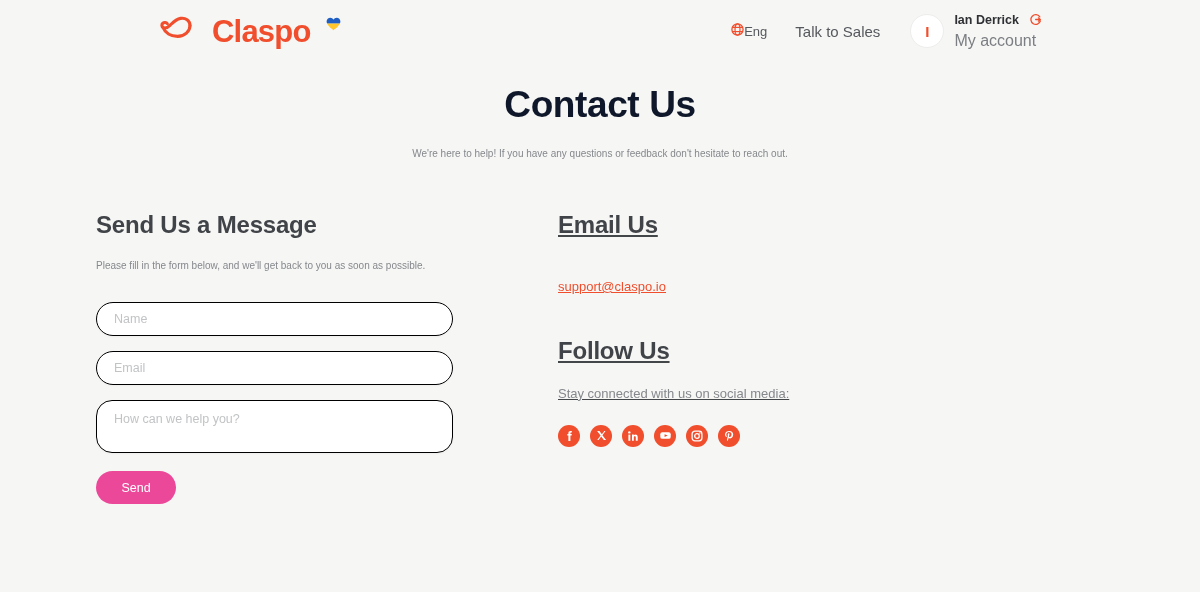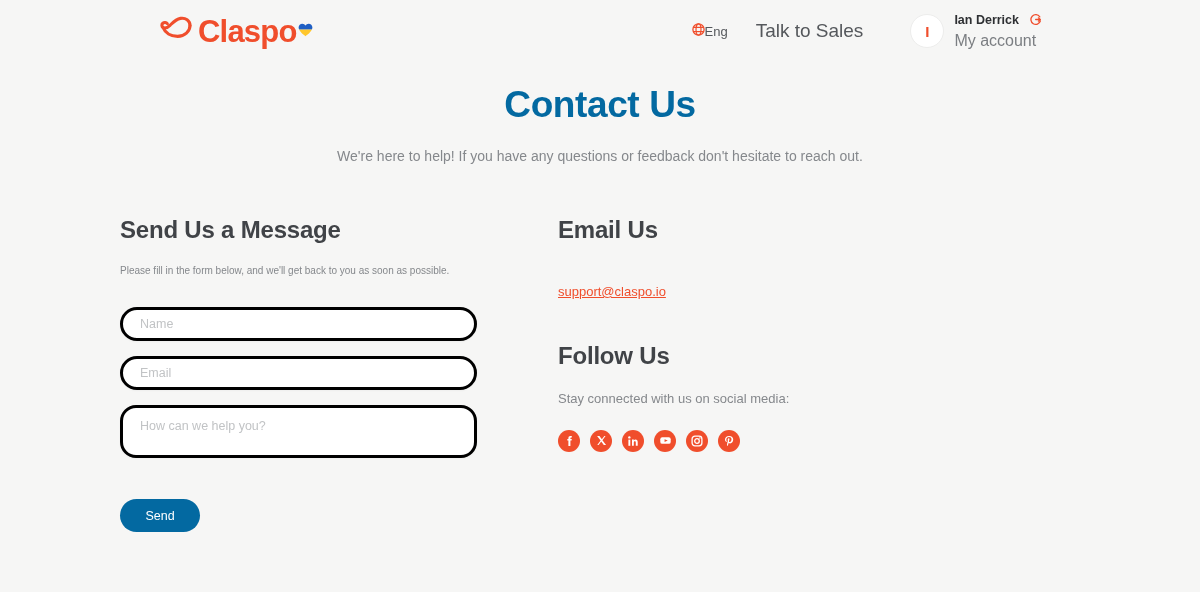--- a/index.html
+++ b/index.html
@@ -19,22 +19,22 @@
   
   .header {
     height: 62px;
     display: flex;
     align-items: center;
     padding: 0 158px 0 158px;
     background: #f6f6f5;
   }
   .logo {
     display: flex;
-    align-items: center;
-    gap: 0;
+    align-items: flex-start;
+    gap: 14px;
     cursor: pointer;
     margin-right: 38px;
   }
   .logo-mark { display: block; }
   .logo-word {
     font-size: 31px;
     font-weight: bold;
     color: #f04e2c;
     letter-spacing: -0.8px;
     line-height: 31px;
@@ -65,24 +65,24 @@
     gap: 0;
   }
   .lang {
     display: flex;
     align-items: center;
     cursor: pointer;
     margin-right: 28px;
   }
   .lang-label { font-size: 13px; color: #55585c; }
   .talk-sales {
-    font-size: 19px;
+    font-size: 15px;
     color: #55585c;
     cursor: pointer;
-    margin-right: 47px;
+    margin-right: 30px;
     white-space: nowrap;
   }
   .account {
     display: flex;
     align-items: center;
     gap: 10px;
     cursor: pointer;
   }
   .avatar {
     width: 34px;
@@ -117,37 +117,37 @@
 
   
   .hero {
     text-align: center;
     padding-top: 22px;
   }
   .hero h1 {
     margin: 0;
     font-size: 37px;
     font-weight: bold;
-    color: #0369a1;
+    color: #0f172a;
     letter-spacing: -0.4px;
   }
   .hero p {
     margin: 22px 0 0 0;
-    font-size: 14px;
+    font-size: 10px;
     color: #85888c;
   }
 
   
   .main {
     display: flex;
-    padding: 52px 158px 0 120px;
-    gap: 0;
+    padding: 52px 158px 0 96px;
+    gap: 16px;
   }
   .col-left { width: 438px; flex: none; }
-  .col-right { width: 330px; flex: none; margin-left: 0; }
+  .col-right { width: 330px; flex: none; margin-left: 8px; text-decoration: underline; }
 
   h2.section-title {
     margin: 0;
     font-size: 24px;
     font-weight: bold;
     color: #404347;
     letter-spacing: -0.2px;
   }
   .section-desc {
     margin: 20px 0 0 0;
@@ -157,46 +157,46 @@
     max-width: 330px;
   }
 
   
   .form { margin-top: 30px; }
   .field {
     width: 357px;
     height: 34px;
     border-radius: 18px;
     background: #ffffff;
-    border: 3px solid #000000;
+    border: 1px solid #000000;
     box-shadow: 0 1px 2px rgba(0,0,0,0.035);
     padding: 0 17px;
     font-size: 12.5px;
     color: #44474a;
     font-family: "Liberation Sans", sans-serif;
     outline: none;
     display: block;
   }
   .field::placeholder { color: #c1c3c5; }
   .field + .field { margin-top: 15px; }
   textarea.field {
     height: 53px;
     border-radius: 16px;
     padding: 10px 17px;
     resize: none;
     line-height: 1.3;
     margin-top: 15px;
   }
   .send-btn {
-    margin-top: 41px;
+    margin-top: 18px;
     width: 80px;
     height: 33px;
     border: none;
     border-radius: 17px;
-    background: #0369a1;
+    background: #ec4899;
     color: #ffffff;
     font-size: 12.5px;
     font-family: "Liberation Sans", sans-serif;
     cursor: pointer;
     display: flex;
     align-items: center;
     justify-content: center;
   }
 
   

